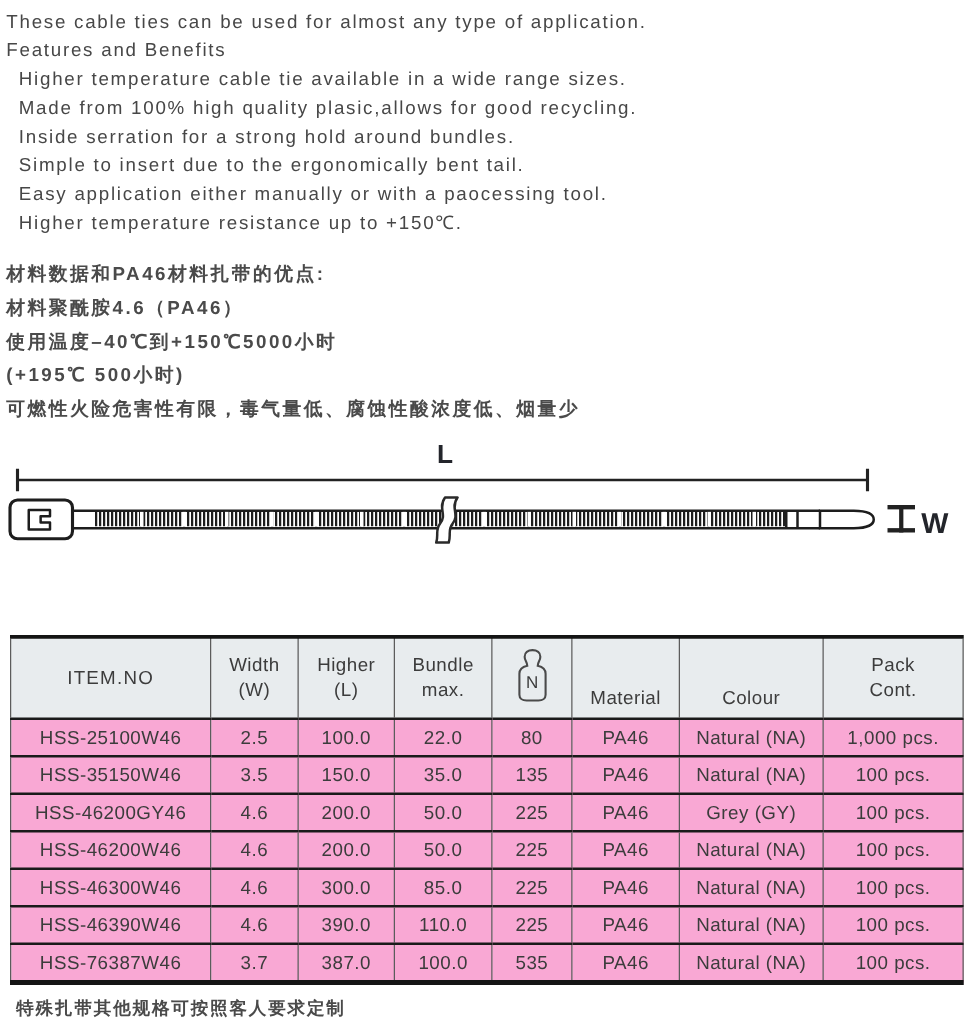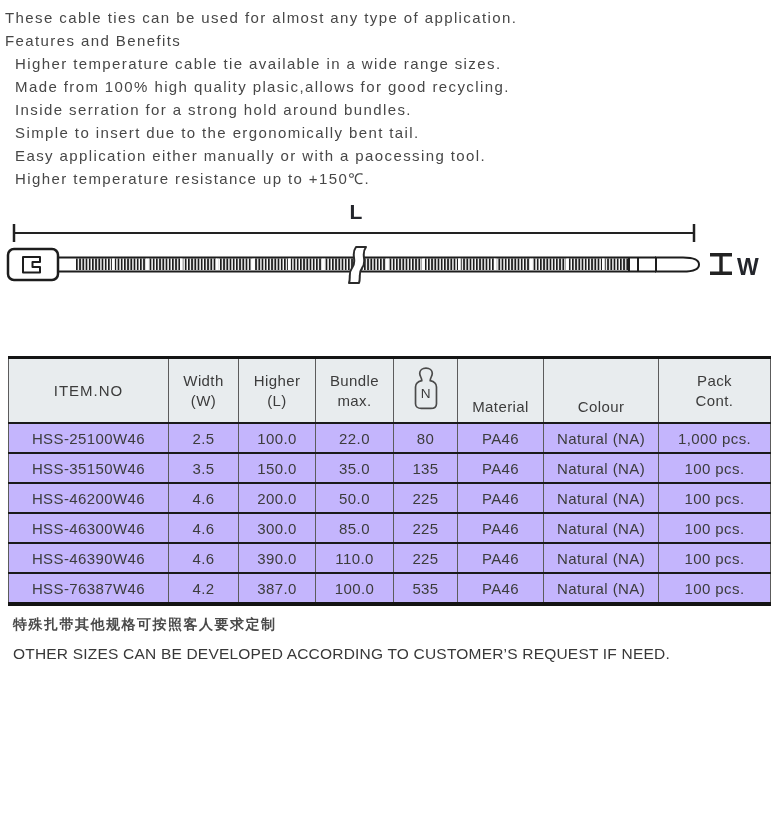--- a/index.html
+++ b/index.html
@@ -23,21 +23,21 @@
     border-top:3px solid #141414; border-bottom:4px solid #141414;
     font-size:15px; color:#3c3c3c;
   }
   table.spec th, table.spec td {
     border-left:1px solid #5c5c5c; border-right:1px solid #5c5c5c;
     border-top:2px solid #1a1a1a; border-bottom:2px solid #1a1a1a;
     text-align:center; vertical-align:middle; padding:0; letter-spacing:0.4px;
   }
   table.spec th { background:#e8ecee; font-weight:normal; height:58px; line-height:20px; }
   table.spec th.valign-b { vertical-align:bottom; padding-bottom:5px; }
-  table.spec td { height:28px; background:#c4b5fd; }
+  table.spec td { height:28px; background:#f9a8d4; }
   
   .footer { margin-top:8px; padding-left:4px; }
   .footer p { margin:9px; }
   .footer-cn { font-size:14px; font-weight:bold; letter-spacing:1.5px; color:#4a4a4a; line-height:19px; }
   .footer-en { font-size:15.5px; letter-spacing:0.2px; color:#383838; line-height:21px; }
 </style>
 </head>
 <body>
 
 <div class="page">
@@ -54,20 +54,32 @@
         <p class="feat">Inside serration for a strong hold around bundles.</p>
 
         <p class="feat">Simple to insert due to the ergonomically bent tail.</p>
 
         <p class="feat">Easy application either manually or with a paocessing tool.</p>
 
         <p class="feat">Higher temperature resistance up to +150℃.</p>
       </div>
   </section>
 
+  <section class="cn-block">
+
+      <p>材料数据和PA46材料扎带的优点:</p>
+
+      <p>材料聚酰胺4.6（PA46）</p>
+
+      <p>使用温度–40℃到+150℃5000小时</p>
+
+      <p>(+195℃ 500小时)</p>
+
+      <p>可燃性火险危害性有限，毒气量低、腐蚀性酸浓度低、烟量少</p>
+    </section>
 
   <section class="diagram">
     <svg width="770" height="88" viewBox="0 0 770 88">
 
       <text x="352" y="17" font-size="21" font-weight="bold" fill="#23252b" text-anchor="middle">L</text>
 
       <g stroke="#222222">
         <line x1="10" y1="31" x2="690" y2="31" stroke-width="2"></line>
         <line x1="10" y1="22" x2="10" y2="40" stroke-width="2.5"></line>
         <line x1="690" y1="22" x2="690" y2="40" stroke-width="2.5"></line>
@@ -186,28 +198,38 @@
           <td>HSS-35150W46</td>
           <td>3.5</td>
           <td>150.0</td>
           <td>35.0</td>
           <td>135</td>
           <td>PA46</td>
           <td>Natural (NA)</td>
           <td>100 pcs.</td>
         </tr>
 
-
-        <tr>
-          <td>HSS-46200W46</td>
+        <tr>
+          <td>HSS-46200GY46</td>
           <td>4.6</td>
           <td>200.0</td>
           <td>50.0</td>
           <td>225</td>
           <td>PA46</td>
+          <td>Grey (GY)</td>
+          <td>100 pcs.</td>
+        </tr>
+
+        <tr>
+          <td>HSS-46200W46</td>
+          <td>4.6</td>
+          <td>200.0</td>
+          <td>50.0</td>
+          <td>225</td>
+          <td>PA46</td>
           <td>Natural (NA)</td>
           <td>100 pcs.</td>
         </tr>
 
         <tr>
           <td>HSS-46300W46</td>
           <td>4.6</td>
           <td>300.0</td>
           <td>85.0</td>
           <td>225</td>
@@ -222,21 +244,21 @@
           <td>390.0</td>
           <td>110.0</td>
           <td>225</td>
           <td>PA46</td>
           <td>Natural (NA)</td>
           <td>100 pcs.</td>
         </tr>
 
         <tr>
           <td>HSS-76387W46</td>
-          <td>4.2</td>
+          <td>3.7</td>
           <td>387.0</td>
           <td>100.0</td>
           <td>535</td>
           <td>PA46</td>
           <td>Natural (NA)</td>
           <td>100 pcs.</td>
         </tr>
       </tbody>
   </table>
 

